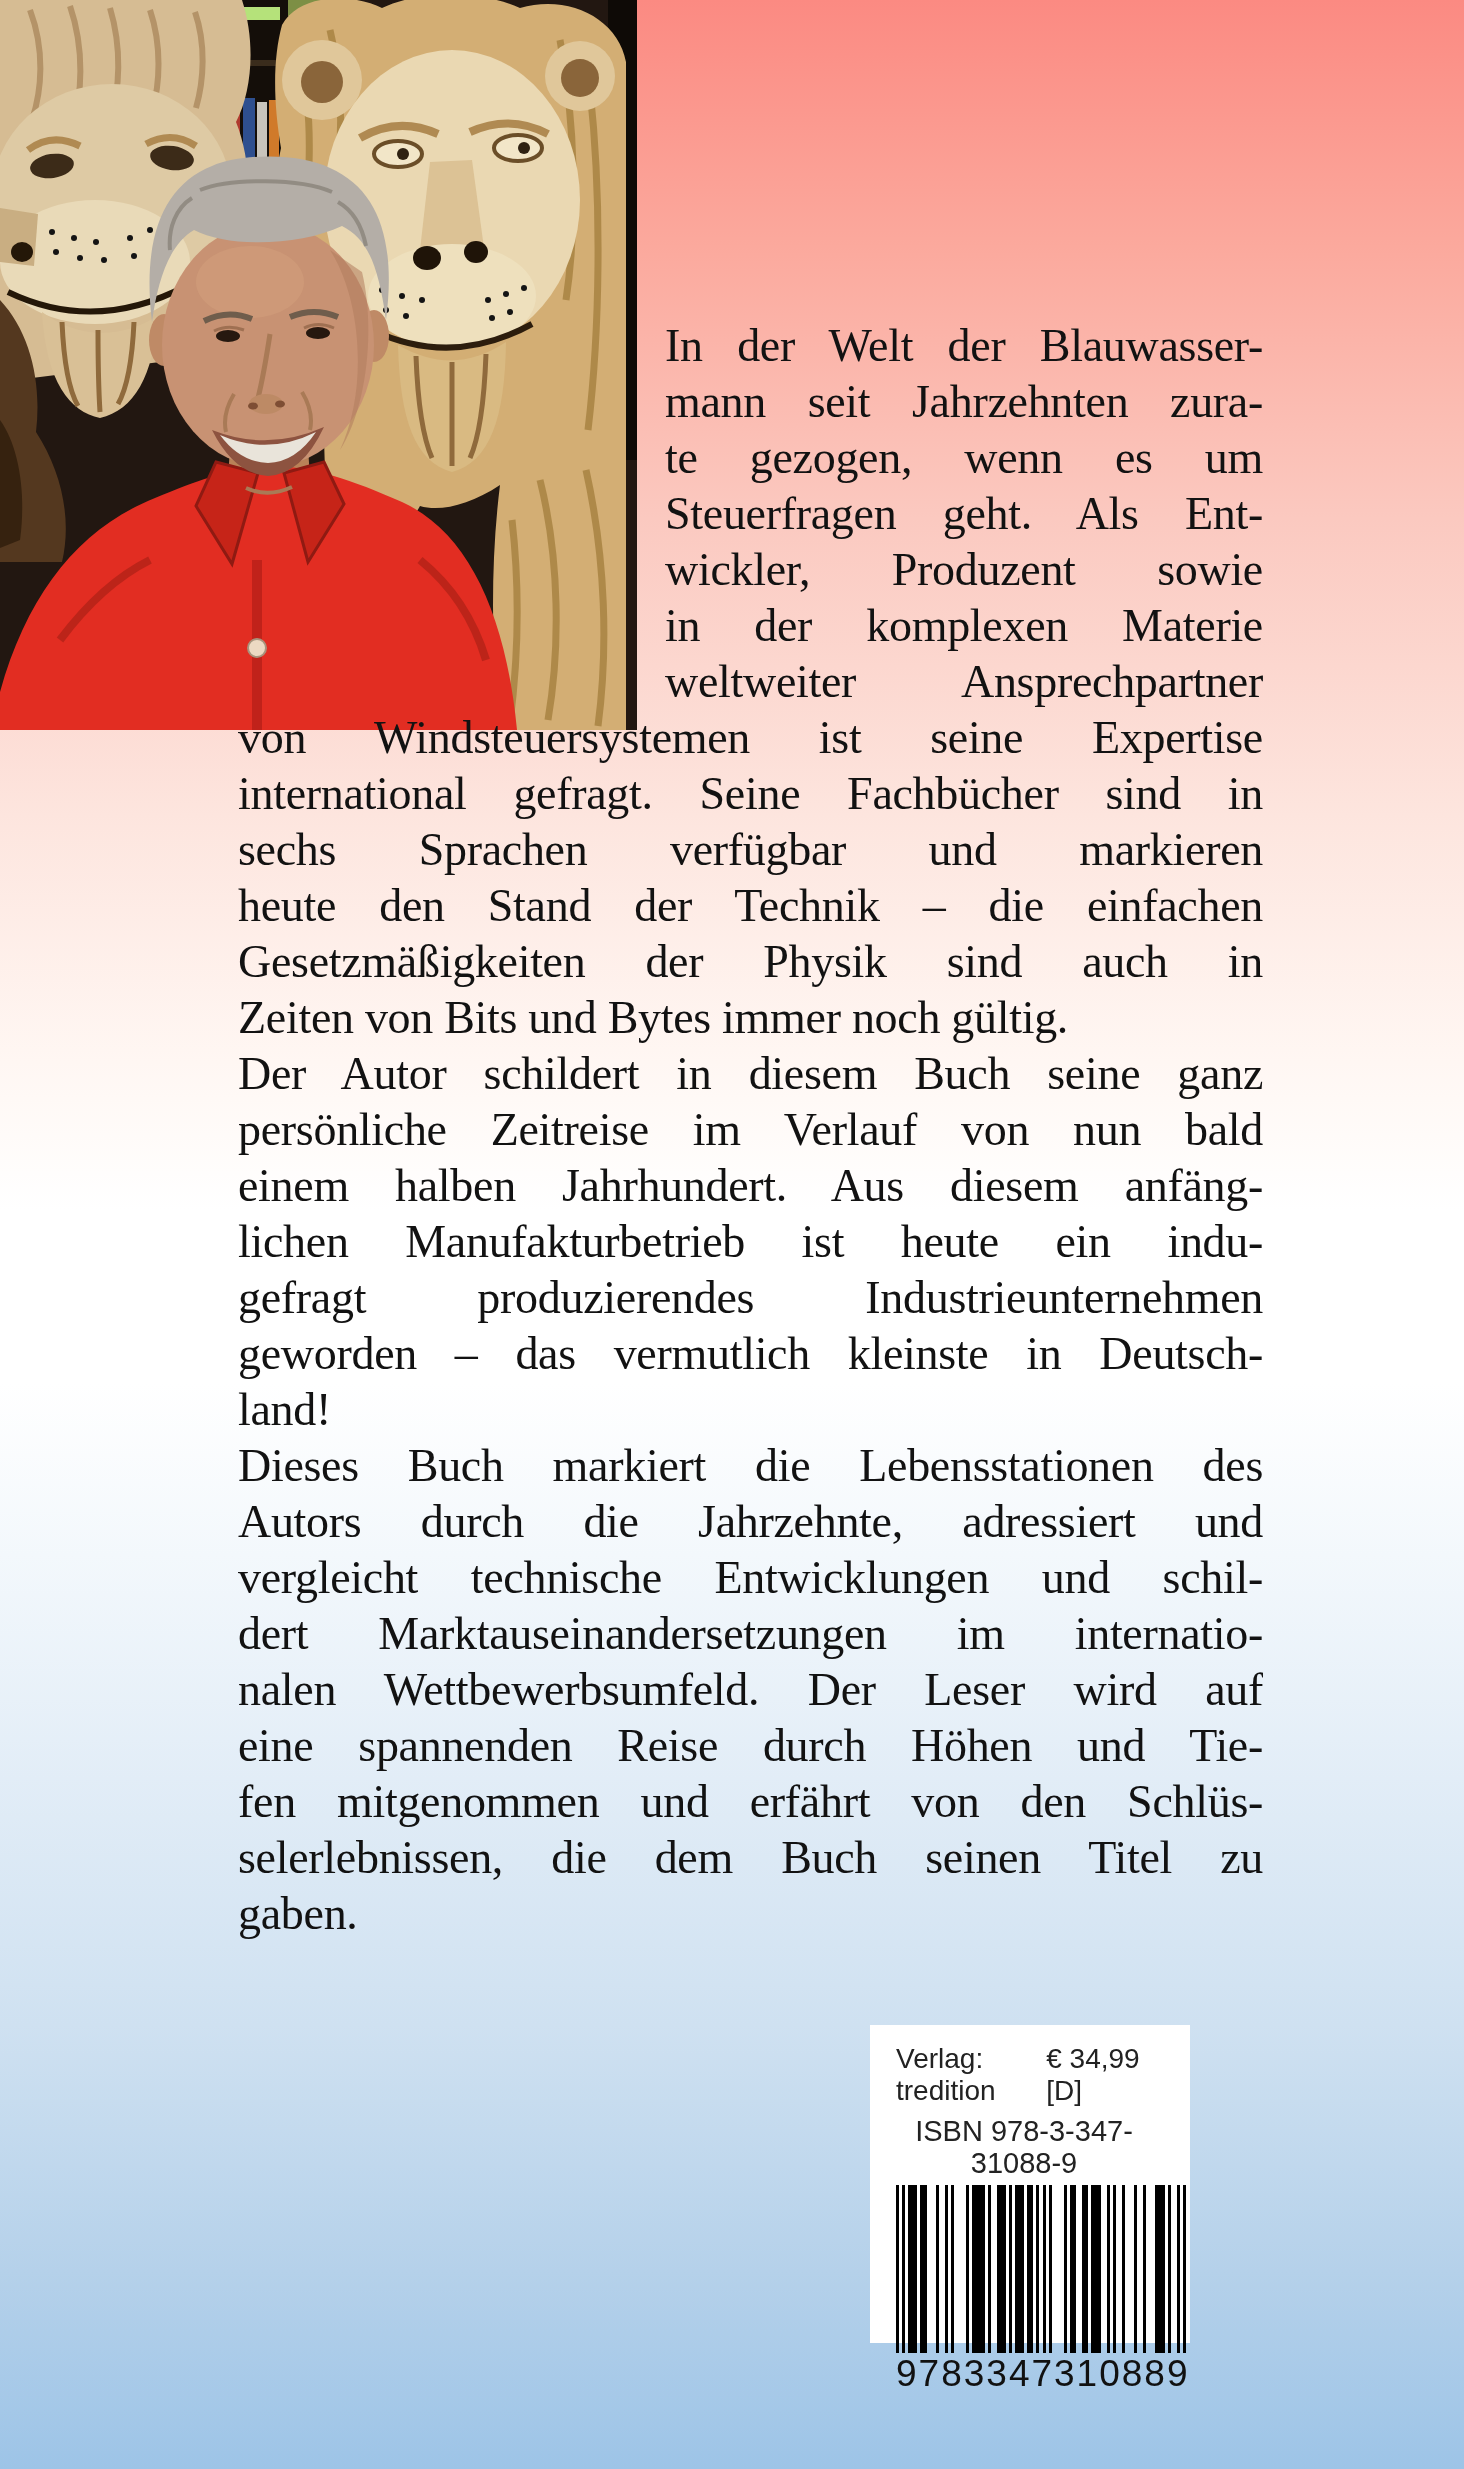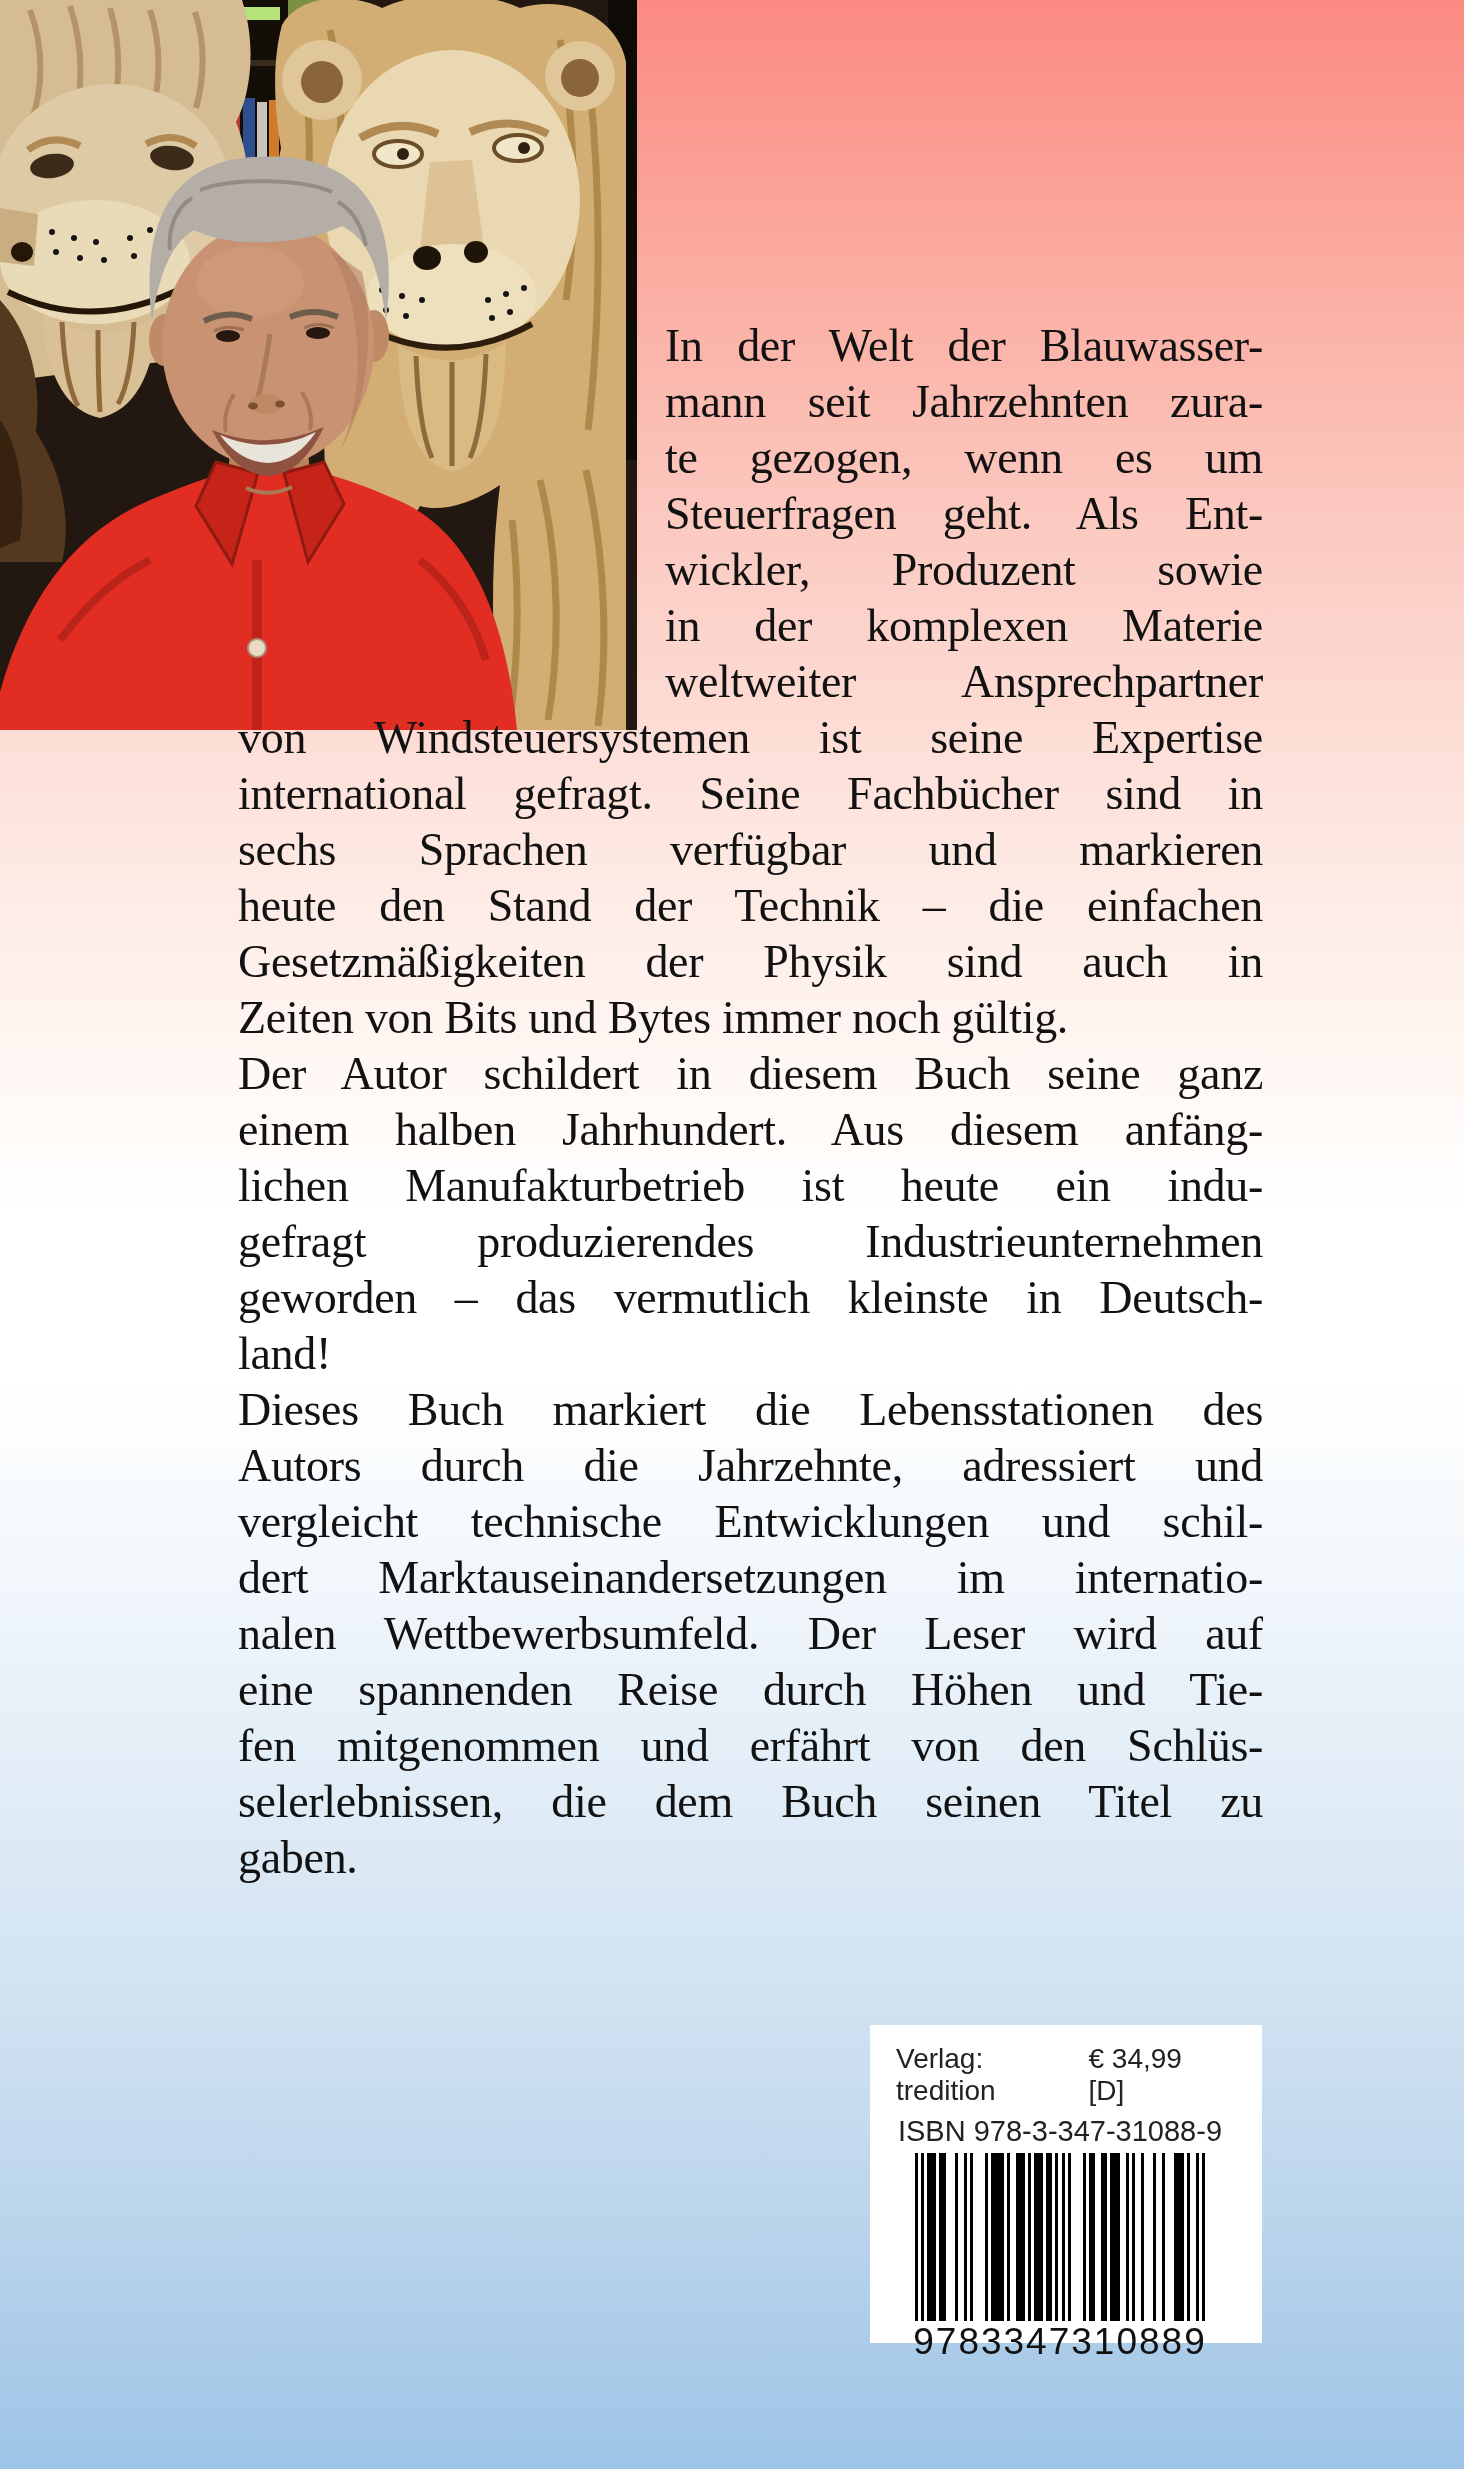--- a/index.html
+++ b/index.html
@@ -24,21 +24,21 @@
   }
   .tline {
     height:56px; line-height:56px; font-size:46px;
     letter-spacing:-0.3px;
     text-align:justify; text-align-last:justify;
     overflow:hidden; white-space:nowrap;
   }
   .tline.indent { margin-left:427px; }
   .tline.last { text-align:left; text-align-last:left; }
   .panel {
-    position:absolute; left:870px; top:2025px; width:392px; height:318px;
+    position:absolute; left:870px; top:2025px; width:320px; height:318px;
     background:#ffffff; box-sizing:border-box;
     padding:18px 38px 8px 26px; color:#1c1c1c;
   }
   .panel .row1 {
     display:flex; justify-content:space-between; align-items:baseline;
     font-size:28px; line-height:32px; color:#222;
   }
   .panel .isbn {
     text-align:center; font-size:29px; line-height:32px; margin-top:8px; color:#222;
   }
@@ -187,20 +187,21 @@
       <div class="tline indent">wickler, Produzent sowie</div>
       <div class="tline indent">in der komplexen Materie</div>
       <div class="tline indent">weltweiter Ansprechpartner</div>
       <div class="tline">von Windsteuersystemen ist seine Expertise</div>
       <div class="tline">international gefragt. Seine Fachbücher sind in</div>
       <div class="tline">sechs Sprachen verfügbar und markieren</div>
       <div class="tline">heute den Stand der Technik – die einfachen</div>
       <div class="tline">Gesetzmäßigkeiten der Physik sind auch in</div>
       <div class="tline last">Zeiten von Bits und Bytes immer noch gültig.</div>
       <div class="tline">Der Autor schildert in diesem Buch seine ganz</div>
+      <div class="tline">persönliche Zeitreise im Verlauf von nun bald</div>
       <div class="tline">einem halben Jahrhundert. Aus diesem anfäng-</div>
       <div class="tline">lichen Manufakturbetrieb ist heute ein indu-</div>
       <div class="tline">gefragt produzierendes Industrieunternehmen</div>
       <div class="tline">geworden – das vermutlich kleinste in Deutsch-</div>
       <div class="tline last">land!</div>
       <div class="tline">Dieses Buch markiert die Lebensstationen des</div>
       <div class="tline">Autors durch die Jahrzehnte, adressiert und</div>
       <div class="tline">vergleicht technische Entwicklungen und schil-</div>
       <div class="tline">dert Marktauseinandersetzungen im internatio-</div>
       <div class="tline">nalen Wettbewerbsumfeld. Der Leser wird auf</div>

